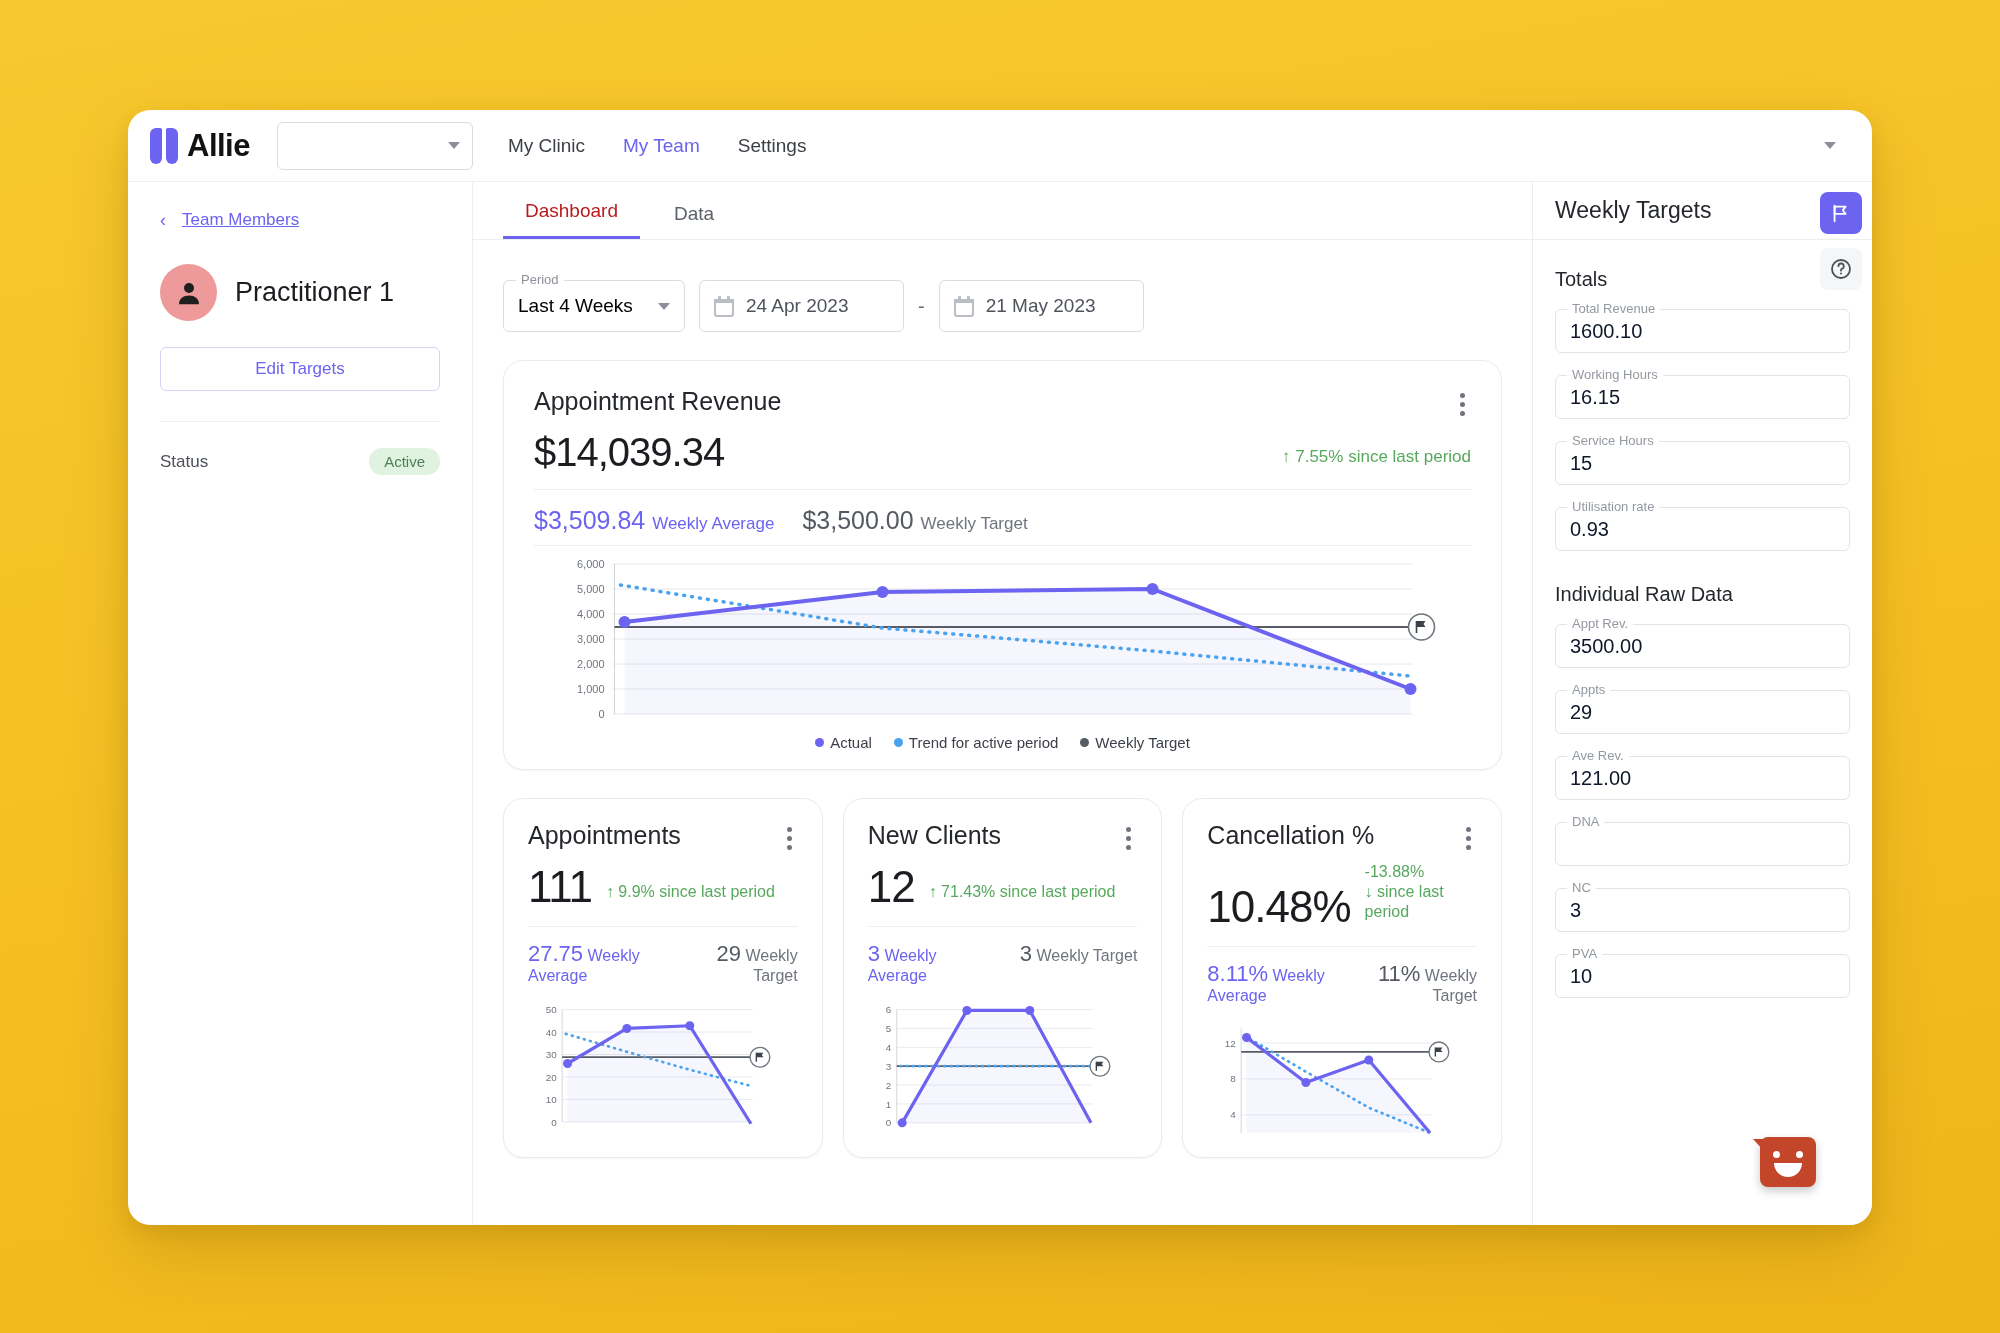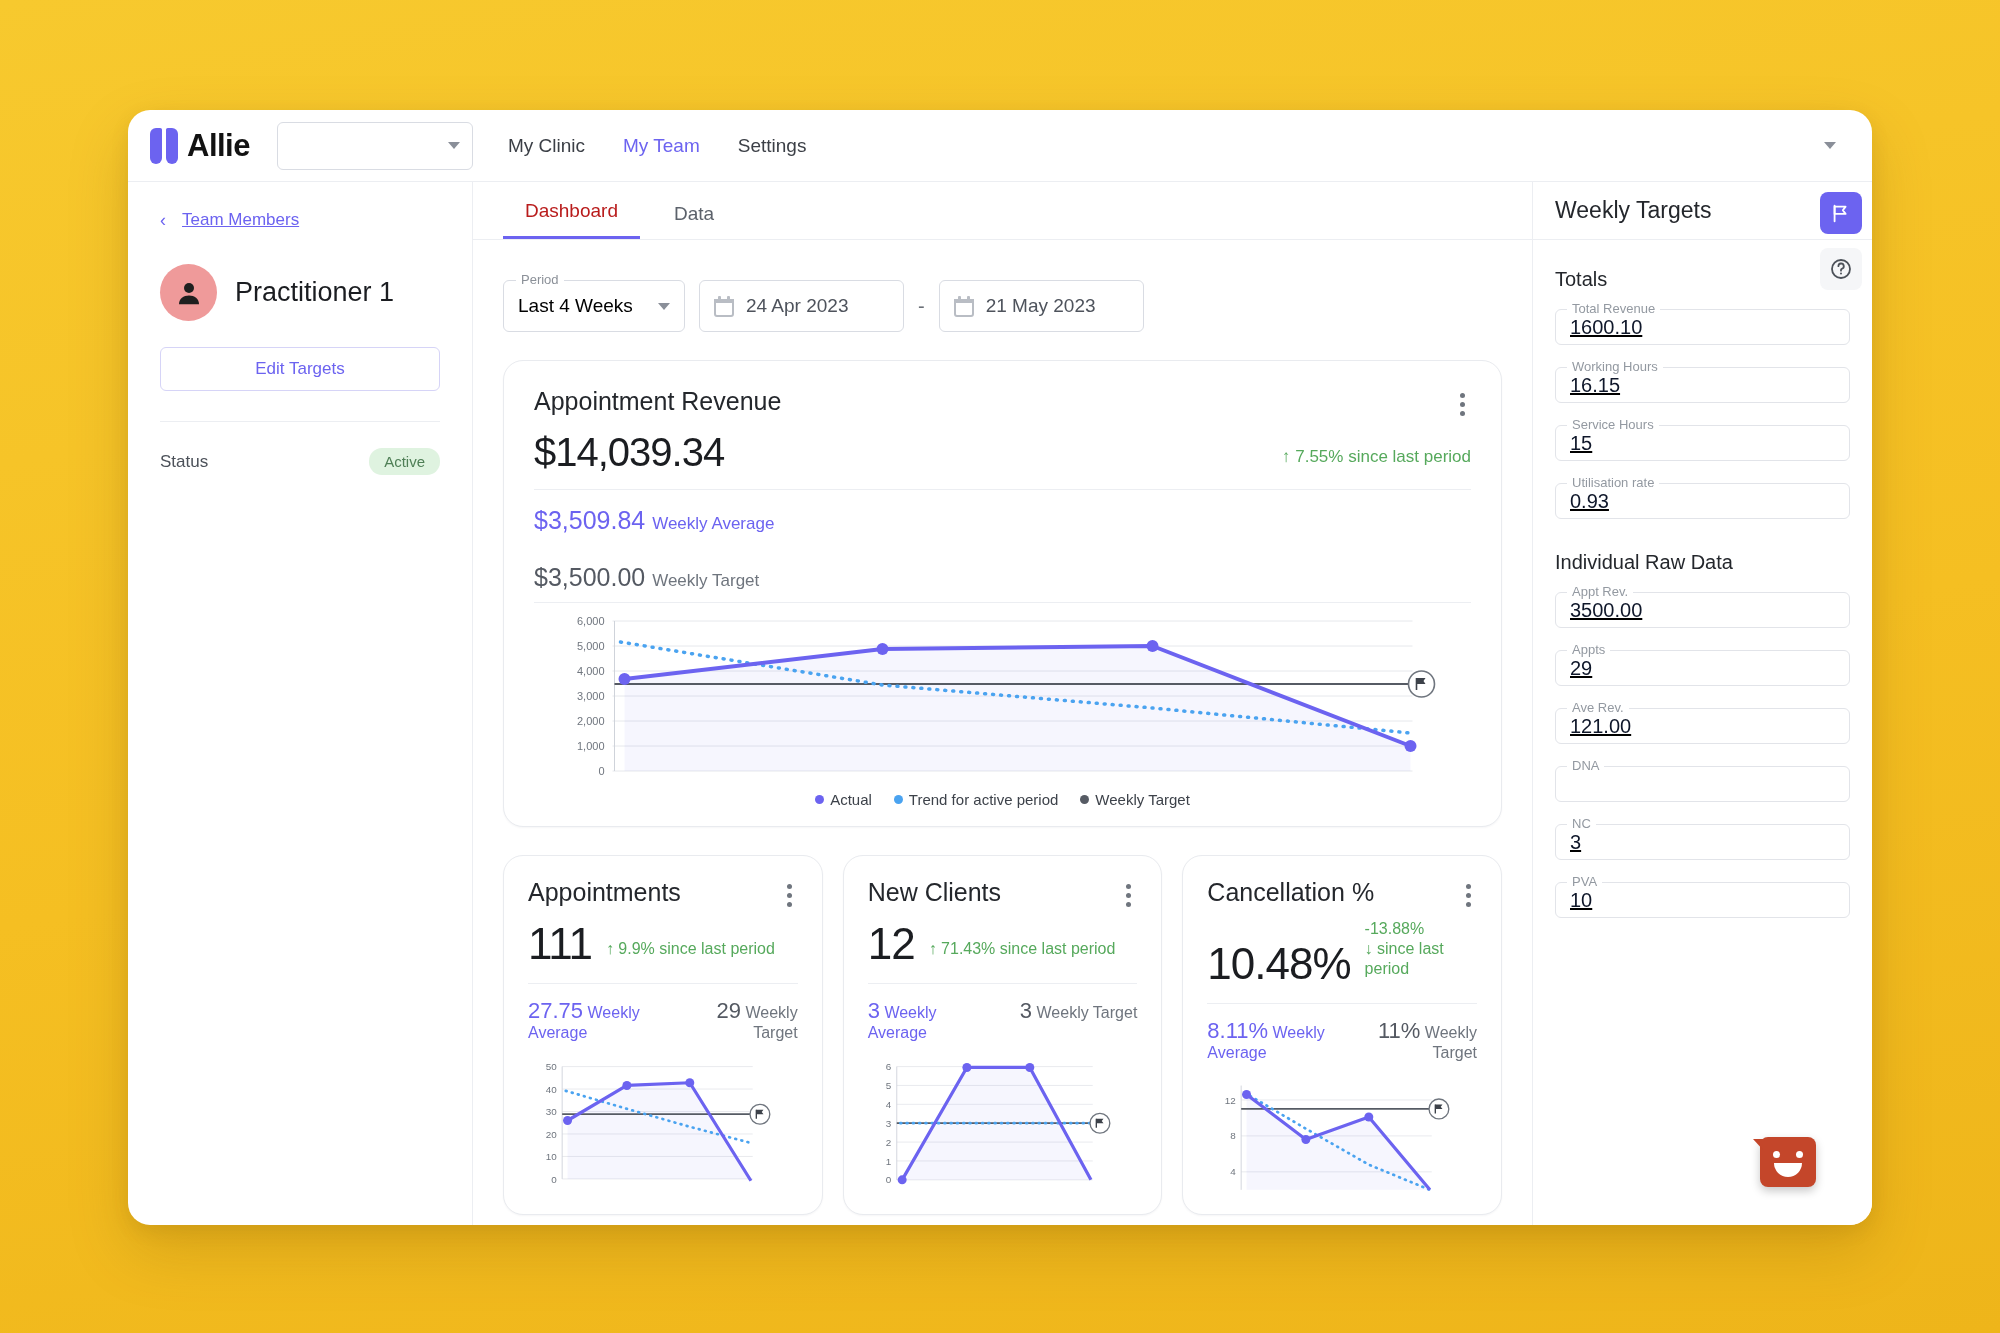--- a/index.html
+++ b/index.html
@@ -141,21 +141,21 @@
   .card-hd { display: flex; align-items: flex-start; justify-content: space-between; }
   .card-title { font-size: 25px; color: #24272c; font-weight: 400; }
   .kebab { display: flex; flex-direction: column; gap: 4px; padding: 6px; cursor: pointer; }
   .kebab span { width: 5px; height: 5px; border-radius: 50%; background: #6f757e; display:block; }
 
   .big-card { padding: 26px 30px 18px 30px; }
   .big-value { font-size: 40px; color: #1b1d21; letter-spacing: -1px; margin-top: 8px; font-weight: 400; }
   .value-row { display: flex; align-items: flex-end; justify-content: space-between; }
   .delta { font-size: 17px; color: #56a95c; display: flex; align-items: center; gap: 5px; padding-bottom: 8px; }
   .hr { height: 1px; background: #eceef2; margin: 14px 0 0 0; }
-  .sub-row { display: flex; gap: 28px; padding: 16px 0 10px 0; align-items: baseline; flex-direction: column; }
+  .sub-row { display: flex; gap: 28px; padding: 16px 0 10px 0; align-items: baseline; }
   .sub-avg { font-size: 25px; color: #6c63f0; }
   .sub-avg small { font-size: 17px; }
   .sub-tgt { font-size: 25px; color: #545962; }
   .sub-tgt small { font-size: 17px; color: #6f757e; }
 
   
   .chart-wrap { border-top: 1px solid #eceef2; padding-top: 6px; }
   .legend-row { display: flex; justify-content: center; gap: 22px; padding-top: 2px; }
   .legend-item { display: flex; align-items: center; gap: 6px; font-size: 15px; color: #3d424a; }
   .dot { width: 9px; height: 9px; border-radius: 50%; display: inline-block; }
@@ -182,21 +182,21 @@
     height: 58px; display: flex; align-items: center; justify-content: space-between;
     padding: 0 24px 0 22px; border-bottom: 1px solid #eceef2;
   }
   .rp-title { font-size: 23px; color: #24272c; }
   .rp-close { font-size: 26px; color: #4c5159; cursor: pointer; line-height: 1; }
   .rp-body { padding: 22px 22px 0 22px; overflow: hidden; }
   .rp-section { font-size: 20px; color: #24272c; margin: 6px 0 18px 0; }
   .rp-section.second { margin-top: 32px; }
   .field {
     position: relative; border: 1px solid #e2e4e9; border-radius: 6px;
-    height: 36px; margin-bottom: 22px; display: flex; align-items: center; padding: 0 14px; text-decoration: underline;
+    height: 44px; margin-bottom: 22px; display: flex; align-items: center; padding: 0 14px;
   }
   .field .legend {
     position: absolute; top: -9px; left: 11px; background: #fff; padding: 0 5px;
     font-size: 13px; color: #9399a1;
   }
   .field .fval { font-size: 20px; color: #0f172a; }
 
   
   .rail { width: 0; position: relative; }
   .rail-btn {

